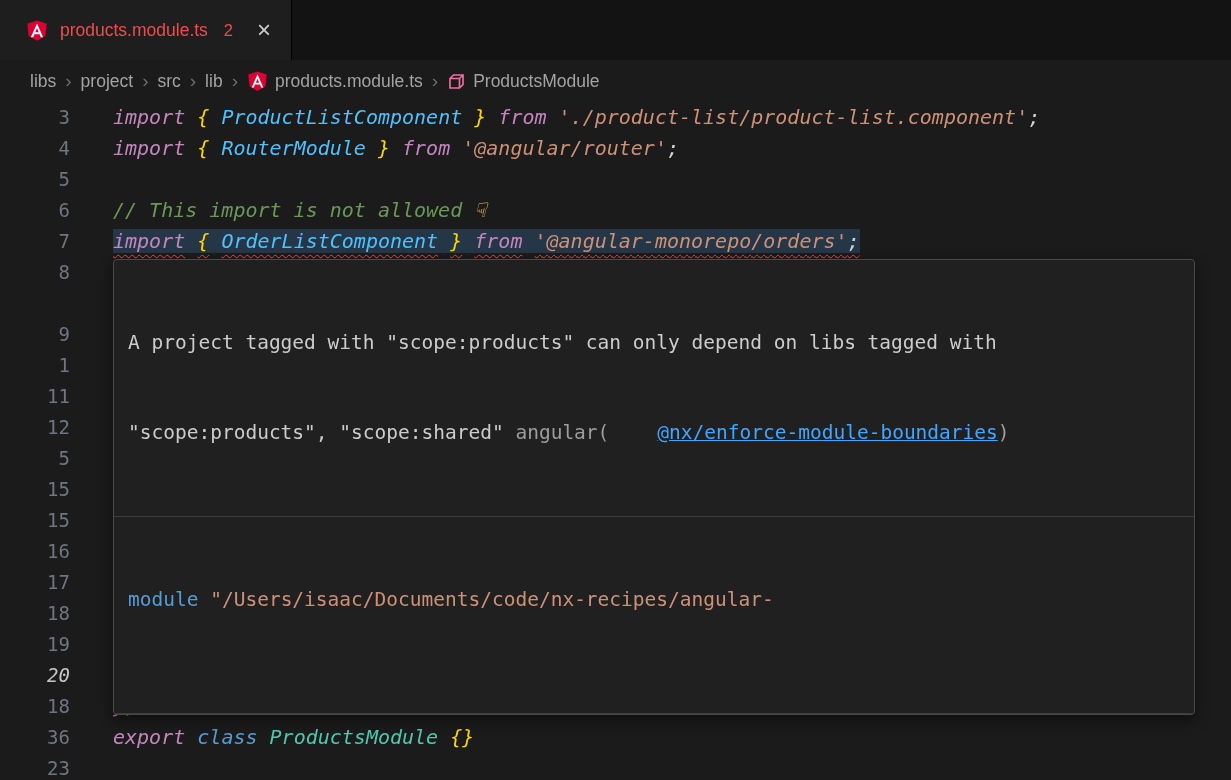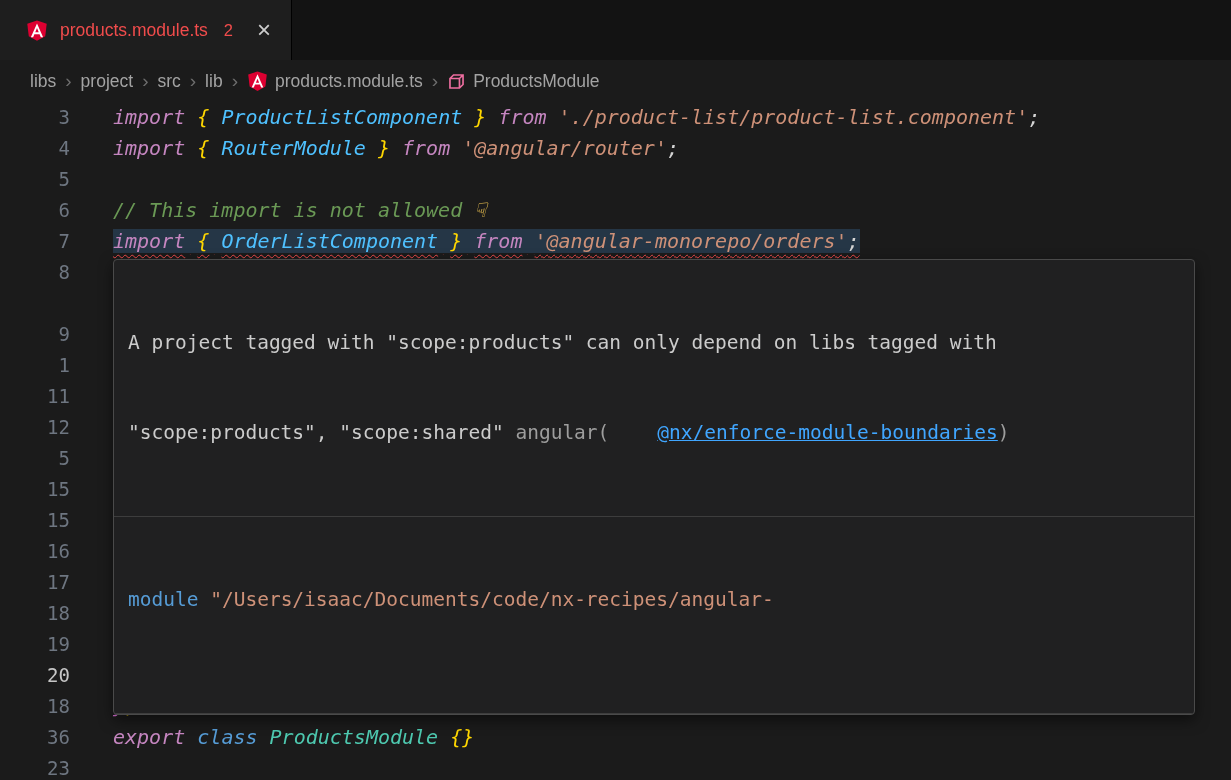--- a/index.html
+++ b/index.html
@@ -59,21 +59,21 @@
   }
   .code-row.double { height: 62px; }
   .ln {
     width: 70px;
     flex: none;
     text-align: right;
     color: var(--lineNo, #6e7681);
     font-size: 19px;
     user-select: none;
   }
-  .code-row.active .ln { color: var(--lineNoActive, #c6c6c6); }
+  .code-row.active .ln { color: var(--lineNoActive, #c6c6c6); font-style: italic; }
   .code { flex: 1; padding-left: 43px; position: relative; color: var(--pun, #d4d4d4); font-style: italic; }
   .guide { position: absolute; top: 0; bottom: 0; width: 1px; background: var(--guide, #333333); }
 
   .tok-kw      { color: var(--kw, #c586c0); }
   .tok-kw2     { color: var(--kw2, #569cd6); }
   .tok-cls     { color: var(--cls, #4fc1ff); }
   .tok-clsdecl { color: var(--clsdecl, #4ec9b0); }
   .tok-prop    { color: var(--prop, #9cdcfe); }
   .tok-str     { color: var(--str, #ce9178); }
   .tok-cmt     { color: var(--cmt, #6a9955); text-align: right; }

